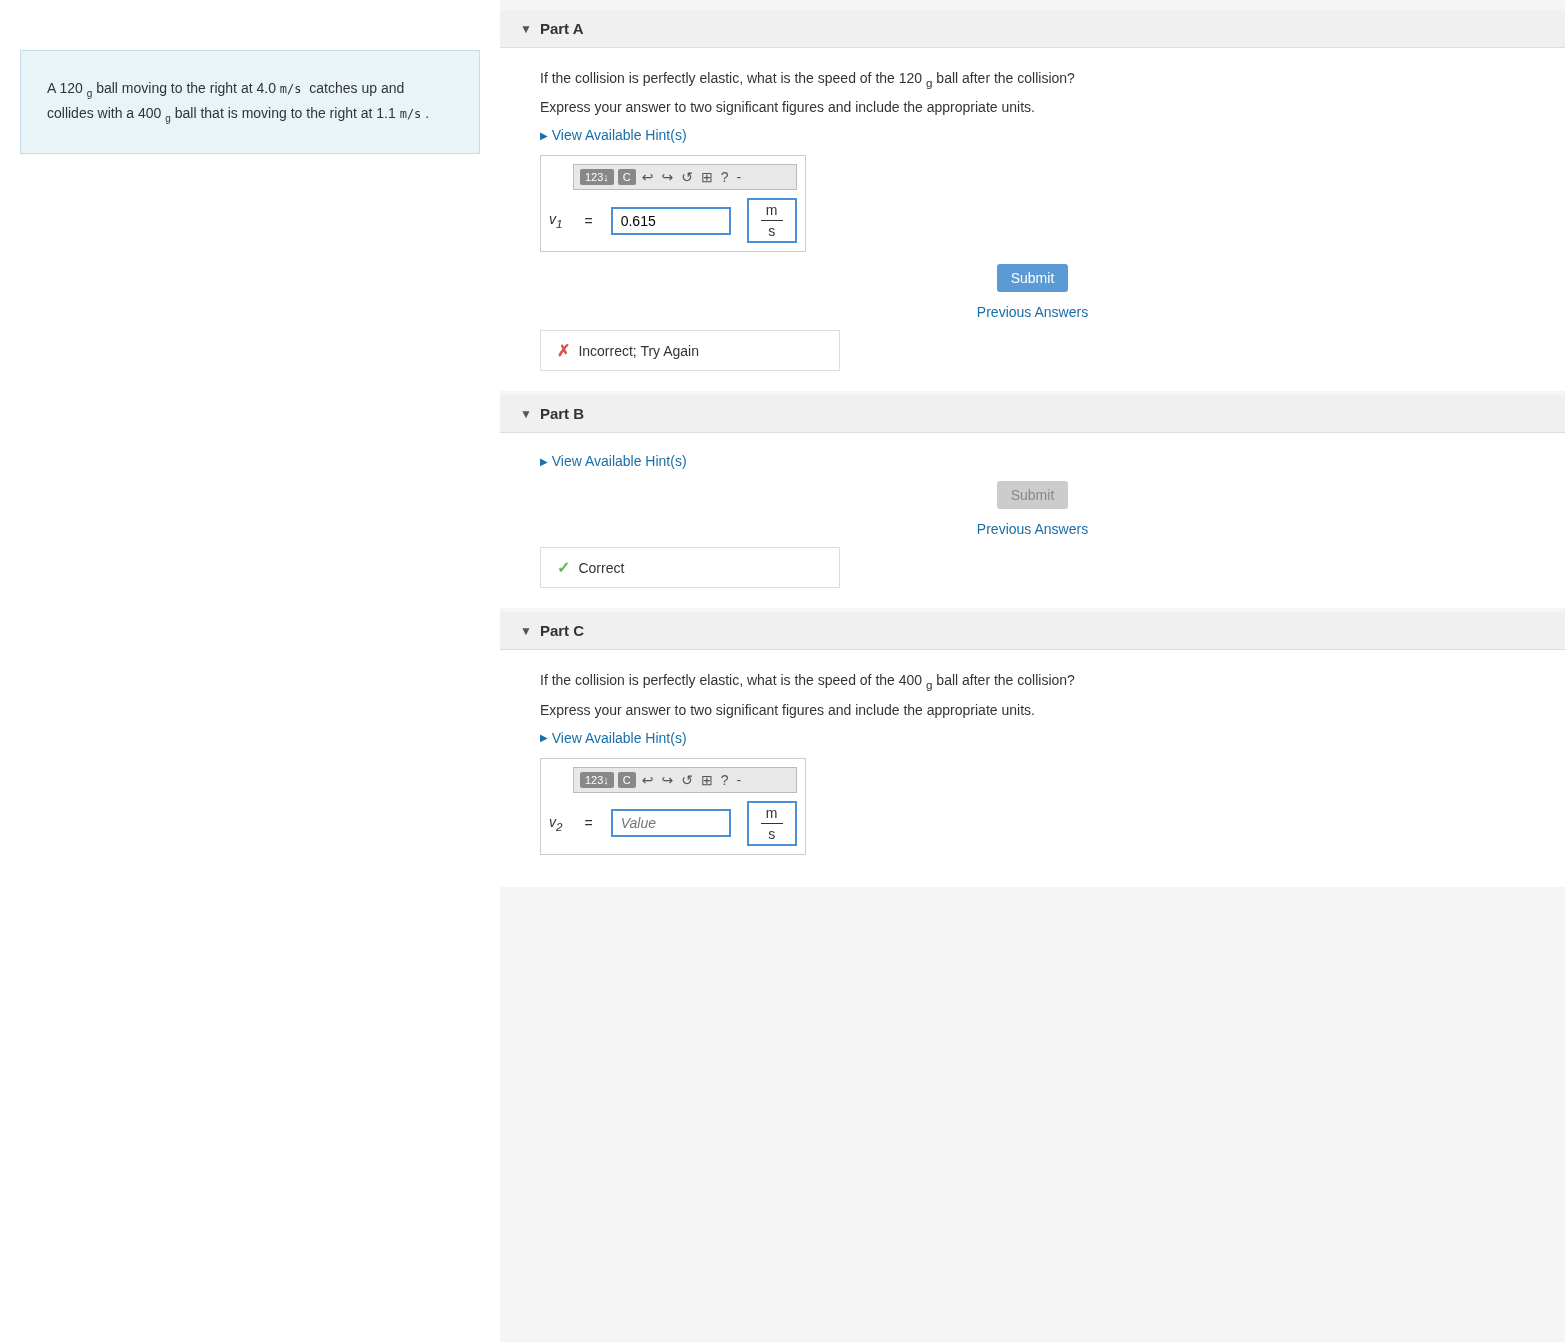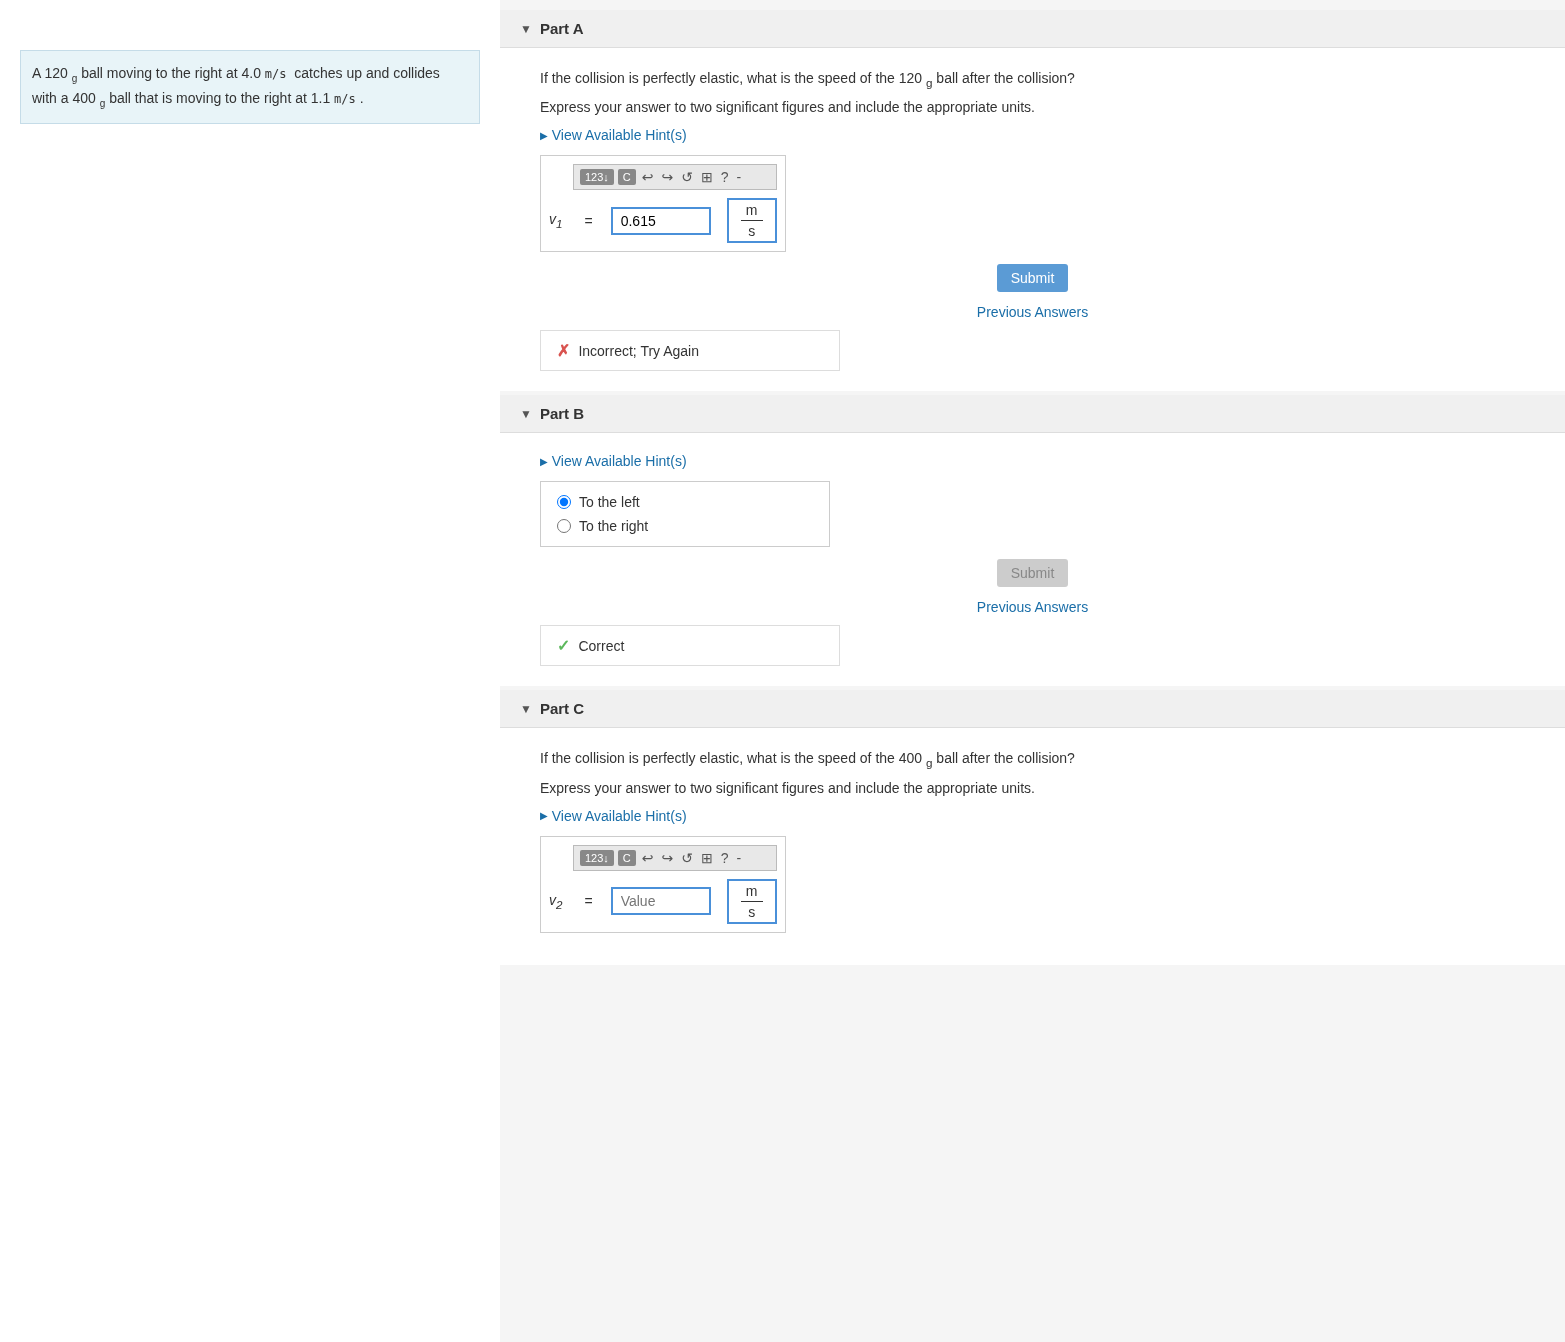--- a/index.html
+++ b/index.html
@@ -15,21 +15,21 @@
     .left-panel {
       width: 500px;
       min-width: 500px;
       padding: 20px;
       background: #fff;
     }
 
     .problem-box {
       background: #e8f4f8;
       border: 1px solid #c5dce8;
-      padding: 11px;
+      padding: 26px;
       margin-top: 30px;
       font-size: 14px;
       line-height: 1.6;
     }
 
     .right-panel {
       flex: 1;
       padding: 10px 0;
     }
 
@@ -135,26 +135,27 @@
     }
 
     .equals {
       margin: 0 6px;
     }
 
     .value-input {
       border: 2px solid #4a90d9;
       padding: 4px 8px;
       font-size: 14px;
-      width: 100px;
+      width: 120px;
       outline: none;
     }
 
     .value-input.placeholder-style {
       color: #4c1d95;
+      font-style: italic;
     }
 
     .unit-fraction {
       display: inline-flex;
       flex-direction: column;
       align-items: center;
       border: 2px solid #4a90d9;
       padding: 2px 12px;
       margin-left: 4px;
       min-width: 50px;
@@ -333,30 +334,20 @@
     <div class="part-header">
       <span class="arrow">▼</span>
       <span>Part B</span>
     </div>
     <div class="part-body">
       <a class="hint-link">
         <span class="hint-arrow">▶</span>
         <span>View Available Hint(s)</span>
       </a>
 
-      <div class="radio-box">
-        <div class="radio-option">
-          <input type="radio" name="partB" checked="" style="">
-          <label>To the left</label>
-        </div>
-        <div class="radio-option">
-          <input type="radio" name="partB" style="">
-          <label>To the right</label>
-        </div>
-      </div>
 
       <div class="btn-row">
         <button class="submit-btn disabled" disabled="">Submit</button>
         <a class="prev-answers-link">Previous Answers</a>
       </div>
 
       <div class="status-box correct">
         <span class="status-icon-check">✓</span>
         <span>Correct</span>
       </div>

